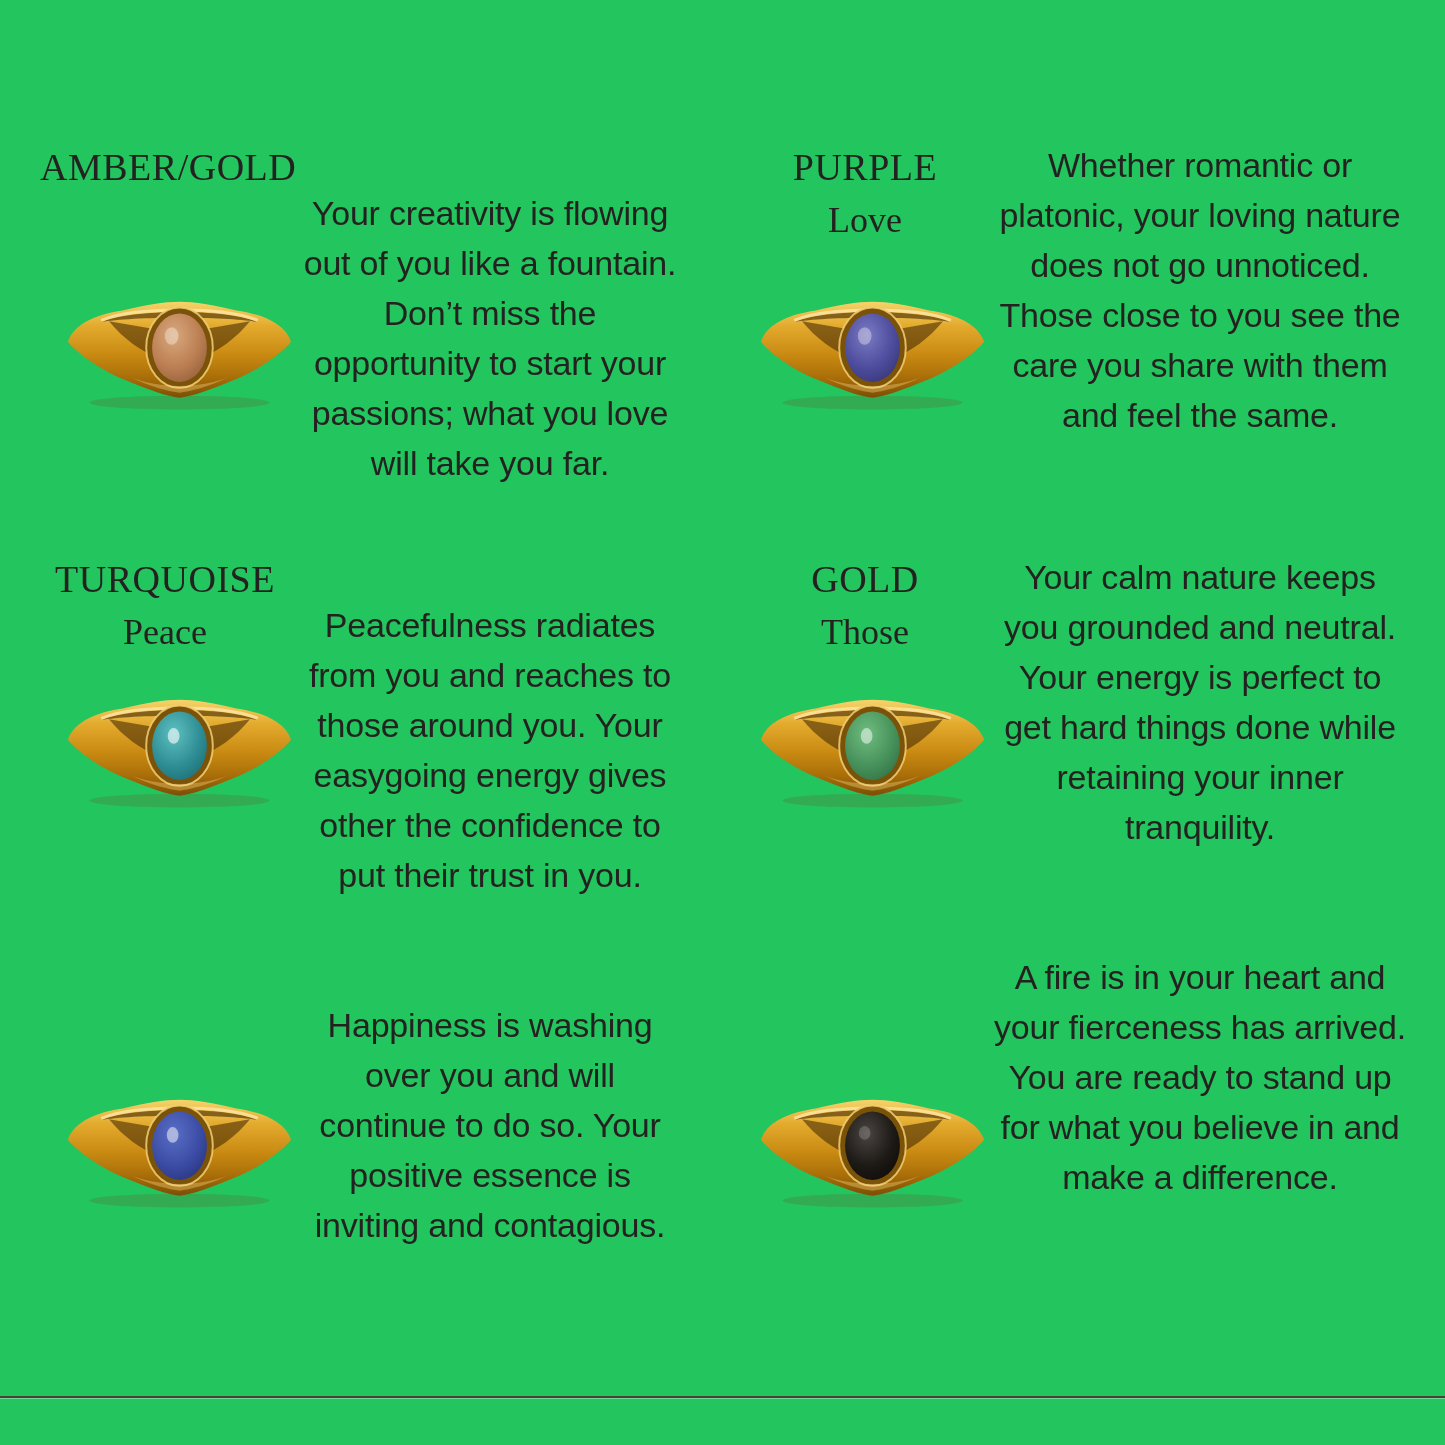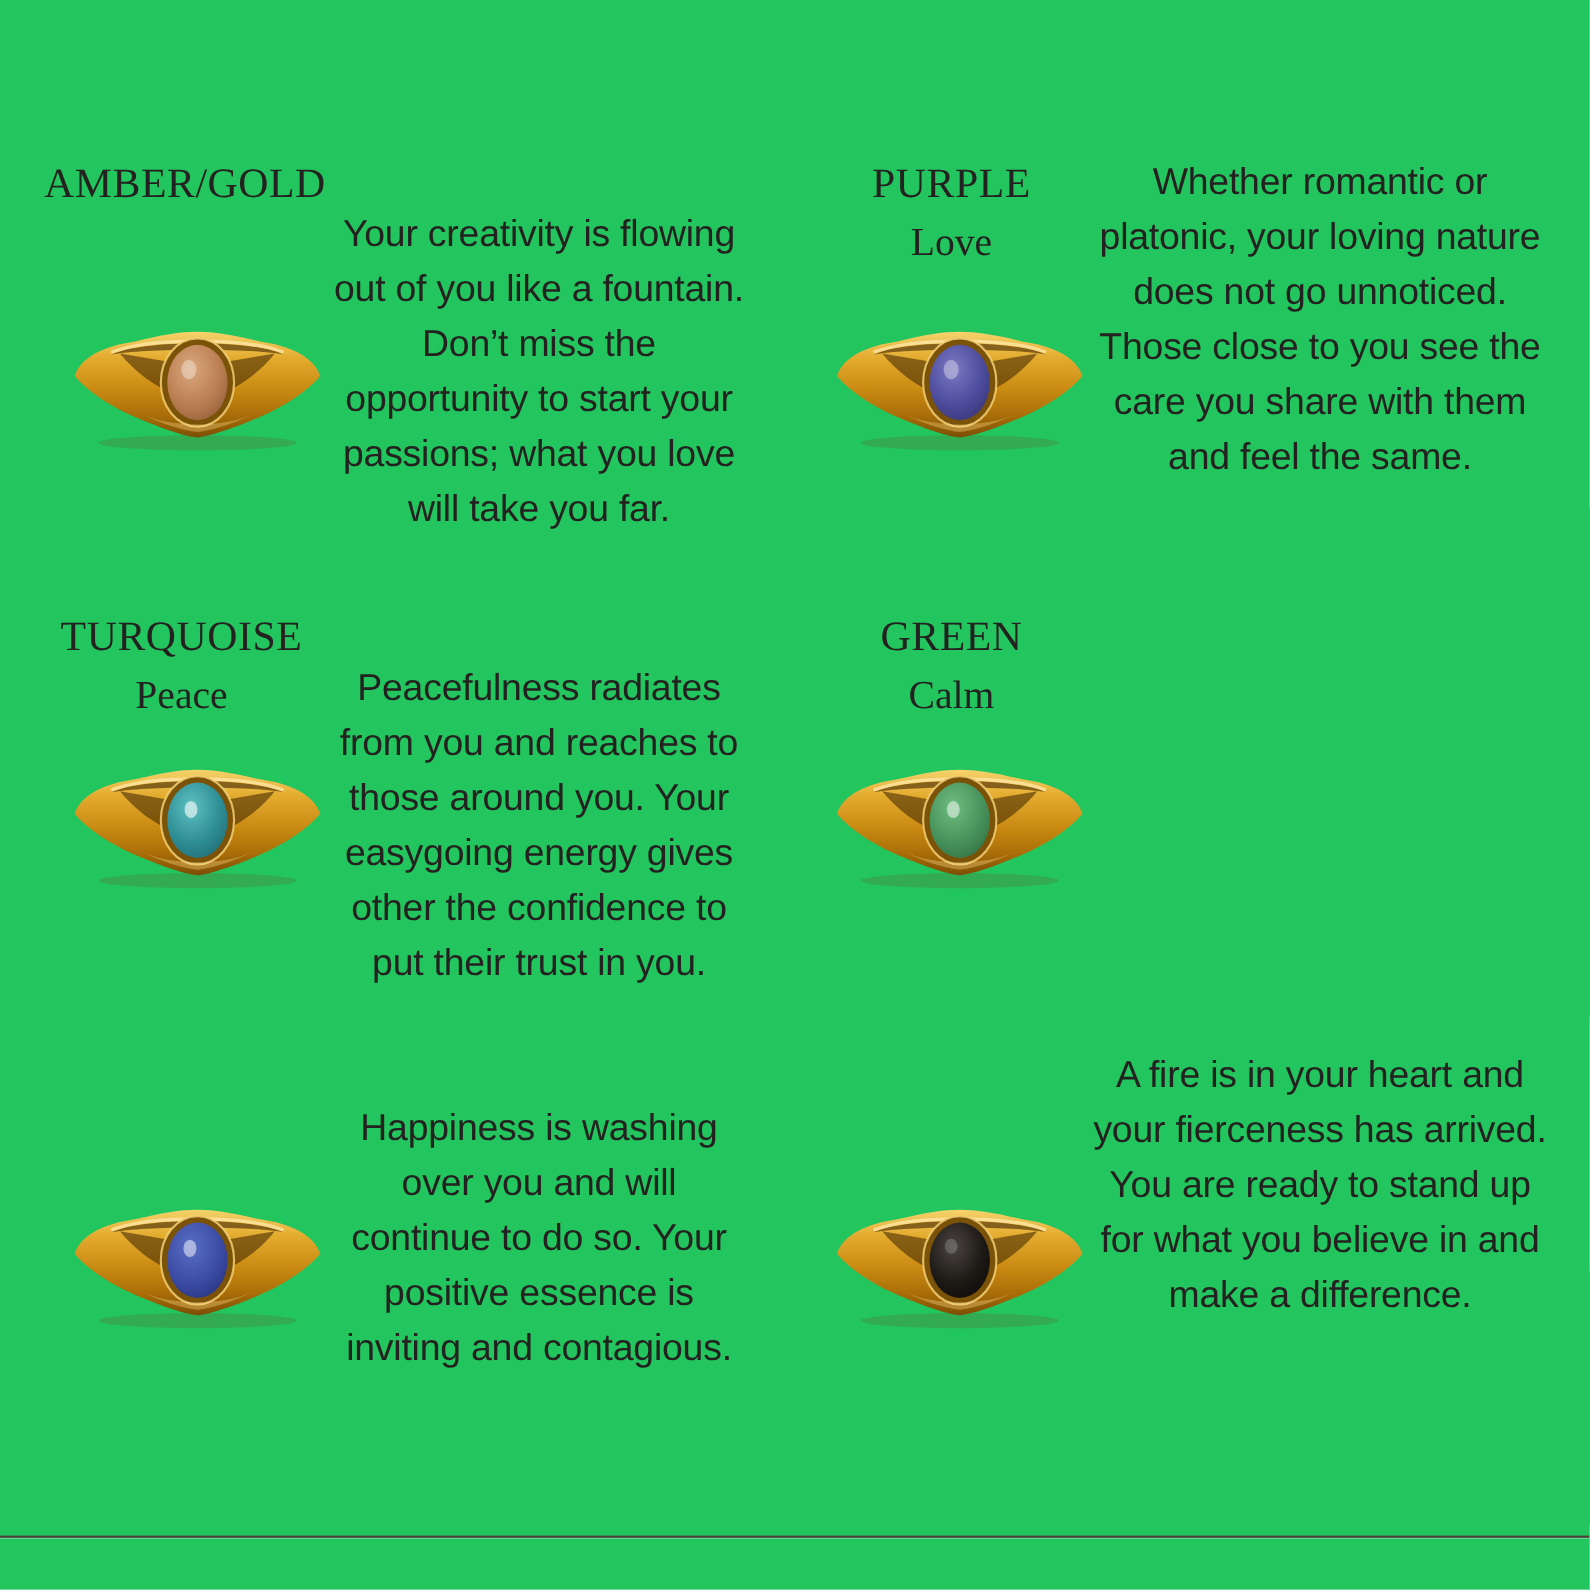--- a/index.html
+++ b/index.html
@@ -183,22 +183,22 @@
     <p class="desc">Peacefulness radiates
 from you and reaches to
 those around you. Your
 easygoing energy gives
 other the confidence to
 put their trust in you.</p>
   </section>
 
   <section class="cell col2 row2" style="--sl: #6fbd80; --sm: #48935c; --sd: #2e6b40;">
     <div class="label">
-      <div class="color-name">GREEN</div>
-      <div class="mood">Calm</div>
+      <div class="color-name">GOLD</div>
+      <div class="mood">Those</div>
     </div>
     <svg class="ring" viewBox="0 0 240 128">
       <defs>
         <linearGradient id="gold-3" x1="0" y1="0" x2="0" y2="1">
           <stop offset="0" stop-color="#f6d36b"></stop>
             <stop offset="0.25" stop-color="#e3ab2e"></stop>
           <stop offset="0.55" stop-color="#c98a12"></stop>
             <stop offset="0.8" stop-color="#a86d08"></stop>
           <stop offset="1" stop-color="#7c4e05"></stop>
         </linearGradient>
@@ -213,20 +213,26 @@
       <path d="M40,36 C70,22 170,22 200,36 C170,30 70,30 40,36 Z" fill="#6b4a10" opacity="0.8"></path>
       <path d="M40,34 C75,20 165,20 200,34" fill="none" stroke="#ffe9ad" stroke-width="3" opacity="0.75"></path>
       <path d="M100,44 L48,35 C62,52 80,66 102,74 Z" fill="rgba(61,35,2,0.55)"></path>
       <path d="M140,44 L192,35 C178,52 160,66 138,74 Z" fill="rgba(61,35,2,0.55)"></path>
       <ellipse cx="120" cy="62" rx="34" ry="41" fill="#7a5208"></ellipse>
       <ellipse cx="120" cy="62" rx="34" ry="41" fill="none" stroke="#f3cf74" stroke-width="2" opacity="0.85"></ellipse>
       <ellipse cx="120" cy="62" rx="28" ry="35" fill="url(#stone-3)"></ellipse>
       <ellipse cx="114" cy="52" rx="6" ry="8" fill="rgba(255,255,255,0.5)"></ellipse>
       <path d="M70,92 C95,104 145,104 170,92 C150,102 130,107 120,108 C110,107 90,102 70,92 Z" fill="#ffdf8c" opacity="0.35"></path>
     </svg>
+    <p class="desc">Your calm nature keeps
+you grounded and neutral.
+Your energy is perfect to
+get hard things done while
+retaining your inner
+tranquility.</p>
   </section>
 
   <section class="cell col1 row3" style="--sl: #5a6ec4; --sm: #3c4da6; --sd: #262f78;">
     <svg class="ring" viewBox="0 0 240 128">
       <defs>
         <linearGradient id="gold-4" x1="0" y1="0" x2="0" y2="1">
           <stop offset="0" stop-color="#f6d36b"></stop>
             <stop offset="0.25" stop-color="#e3ab2e"></stop>
           <stop offset="0.55" stop-color="#c98a12"></stop>
             <stop offset="0.8" stop-color="#a86d08"></stop>

